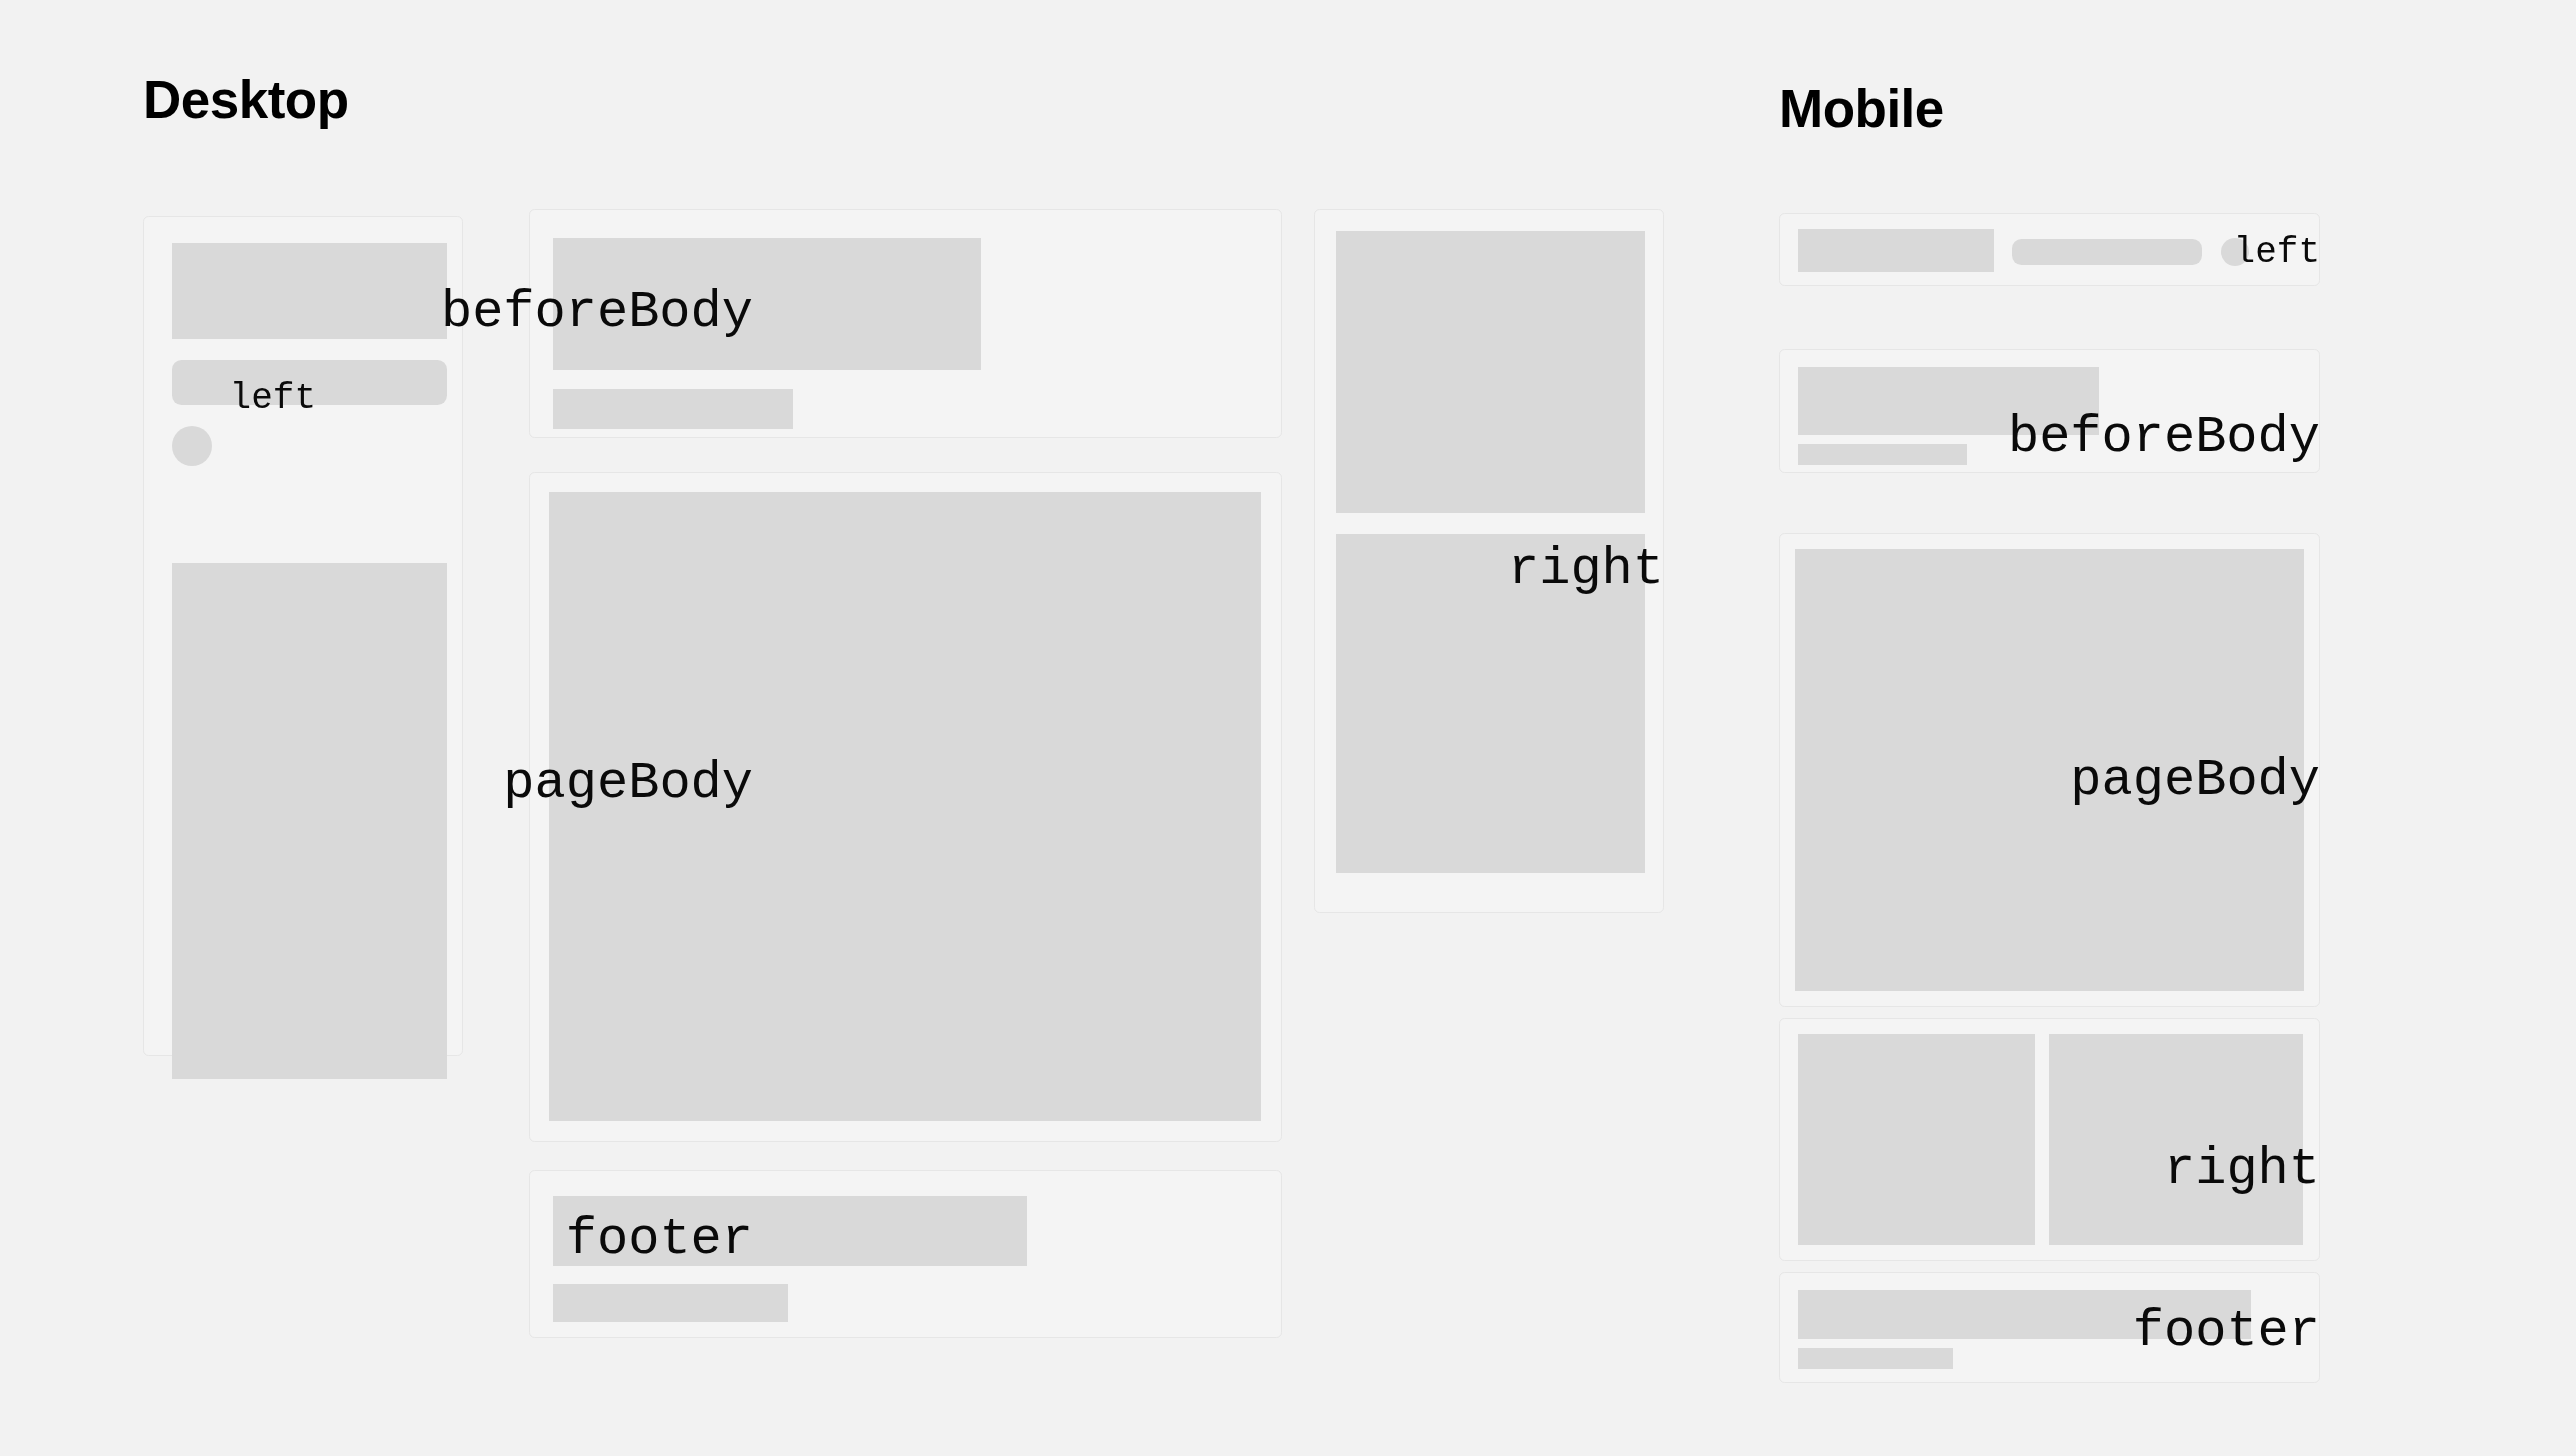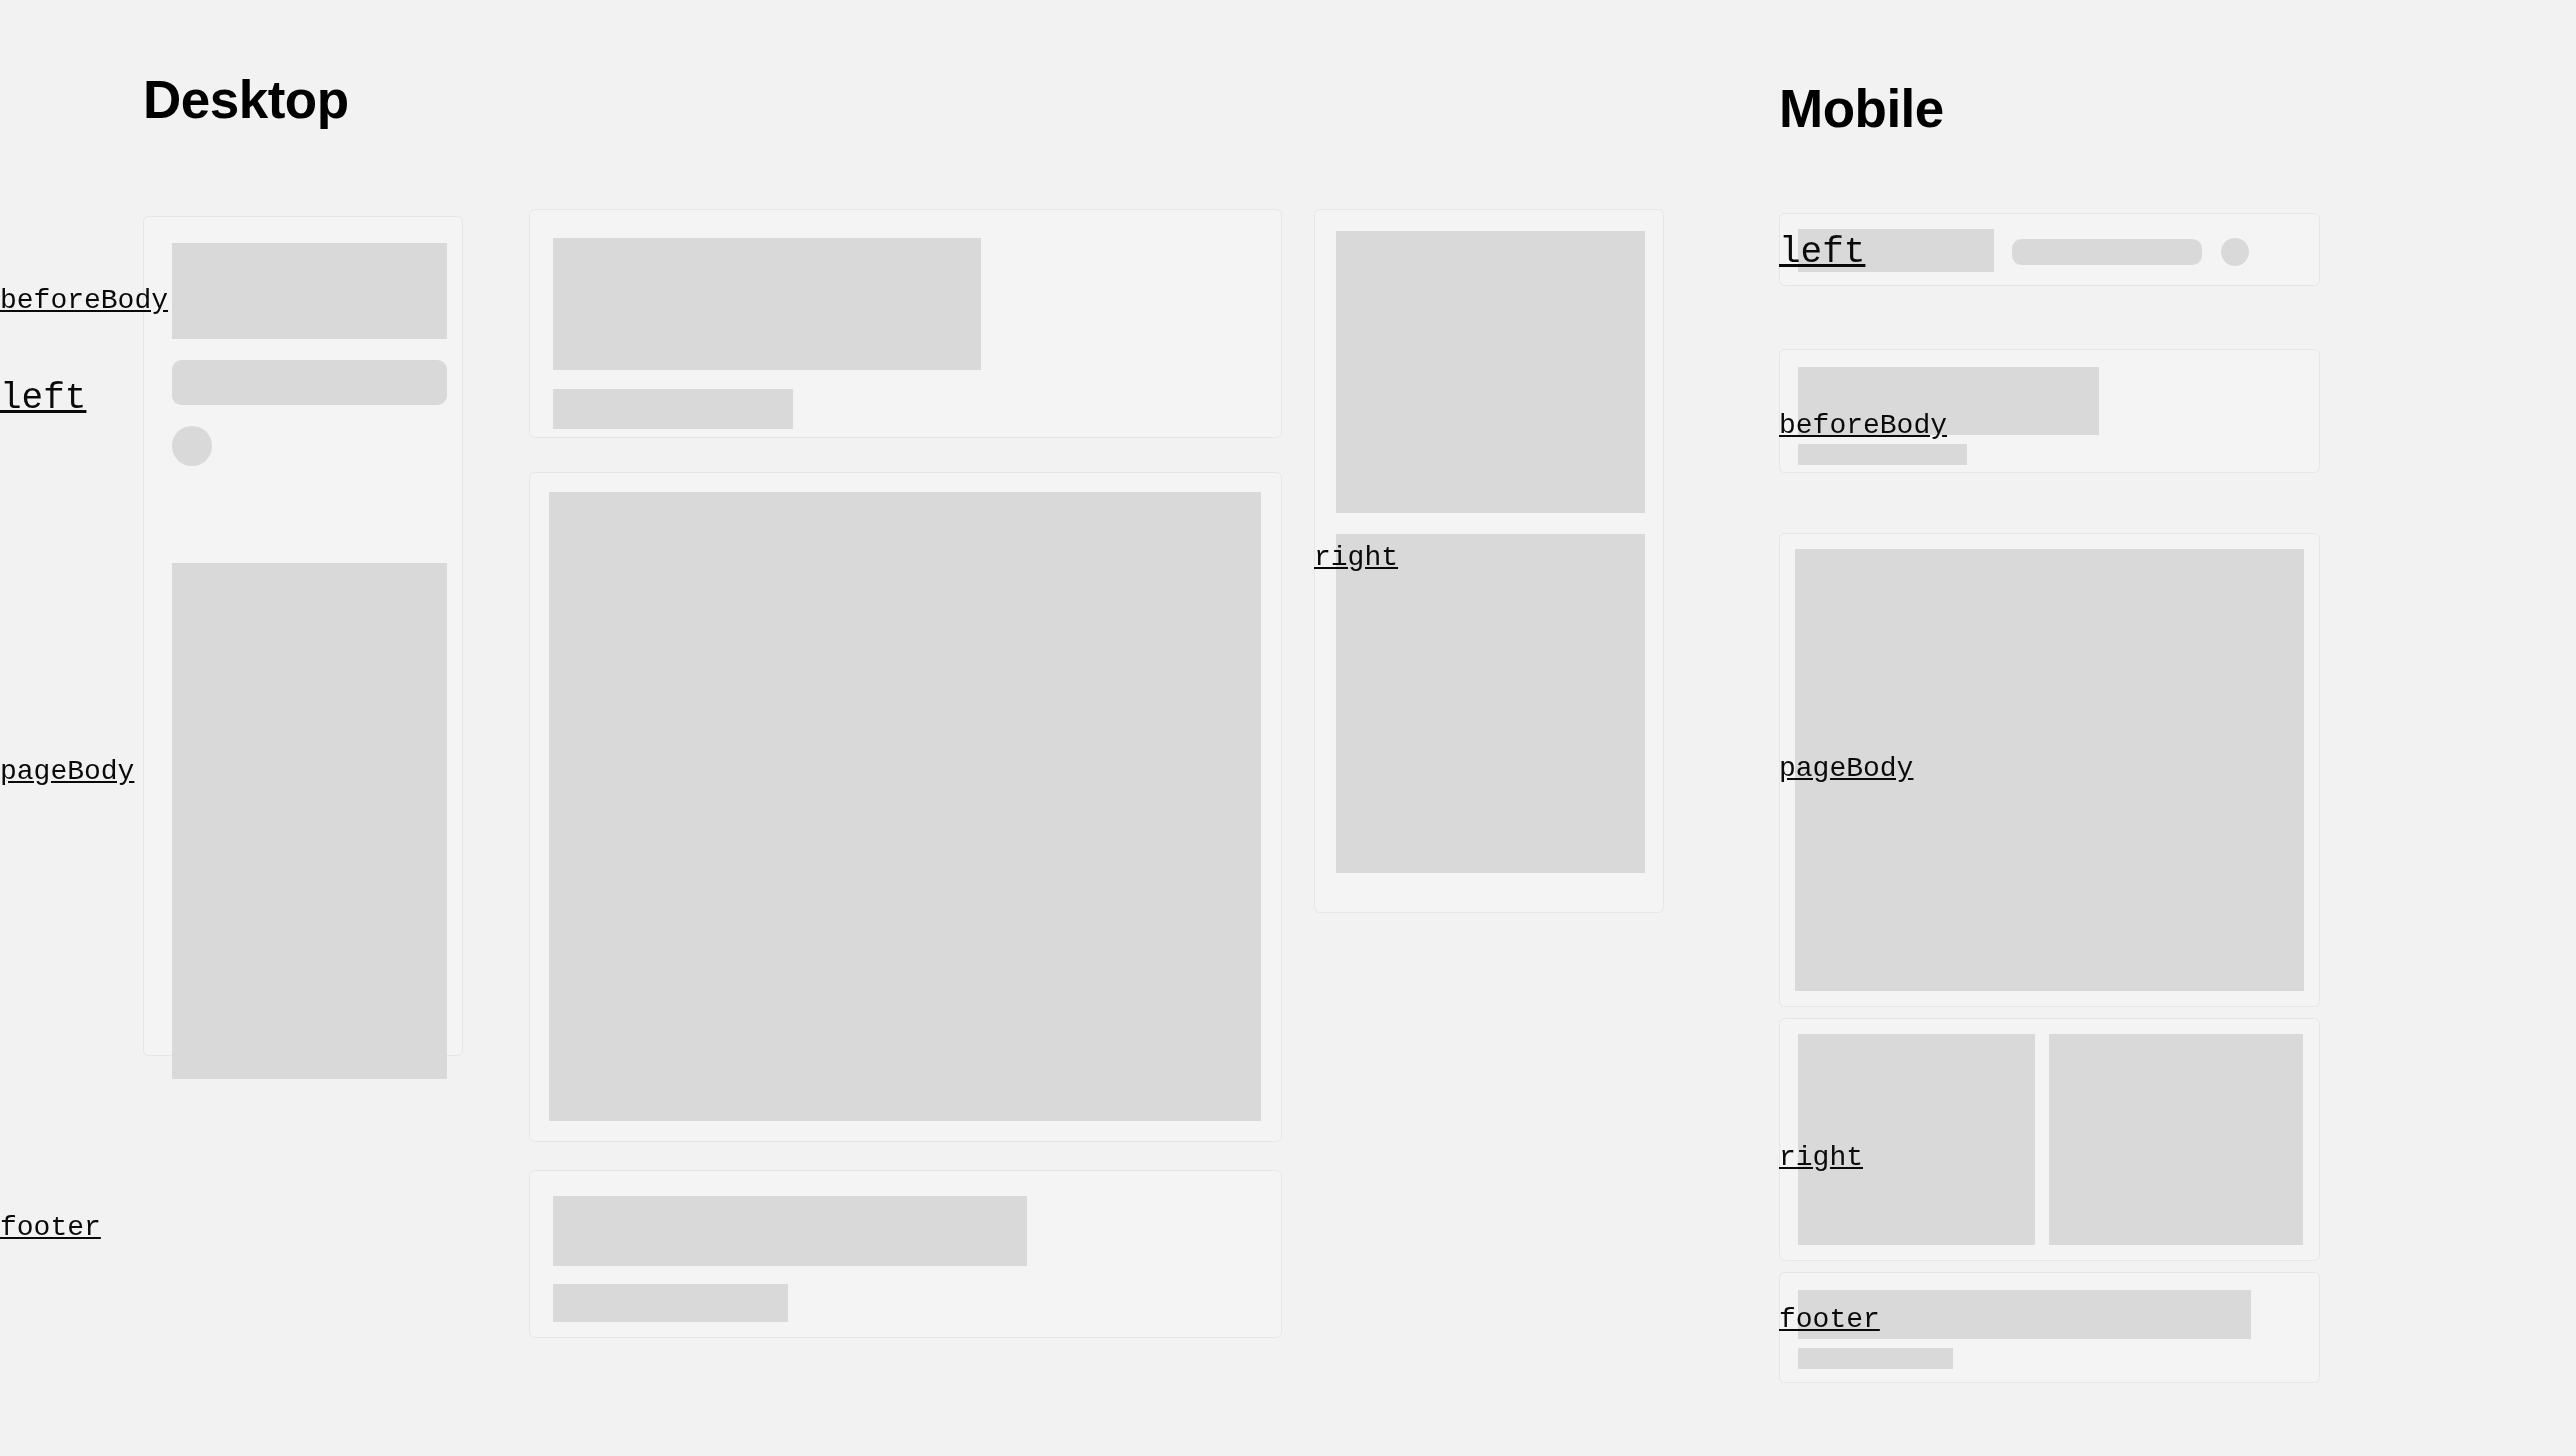--- a/index.html
+++ b/index.html
@@ -55,25 +55,24 @@
   .blk.rounded { border-radius: 9.4px; }
   .blk.circle  { border-radius: 50%; }
 
   .olabel {
     position: absolute;
     font-family: "Liberation Mono", monospace;
     font-size: 36px;
     color: var(--label);
     line-height: 1;
     white-space: nowrap;
-    text-align: left;
+    text-align: right;
     pointer-events: none;
-    text-decoration: underline;
-  }
-  .olabel.big { font-size: 28px; }
+  }
+  .olabel.big { font-size: 52px; }
 
   
   #desktop-title { left: 143px; top: 73px; }
   #mobile-title  { left: 1779px; top: 82px; }
 
   
   #d-left-card { left: 143px; top: 216px; width: 320px; height: 840px; }
   #d-left-b1 { left: 28px;  top: 26px;  width: 275px; height: 96px; }
   #d-left-b2 { left: 28px;  top: 346px; width: 275px; height: 516px; }
   #d-left-bar{ left: 28px;  top: 143px; width: 275px; height: 45px; }

